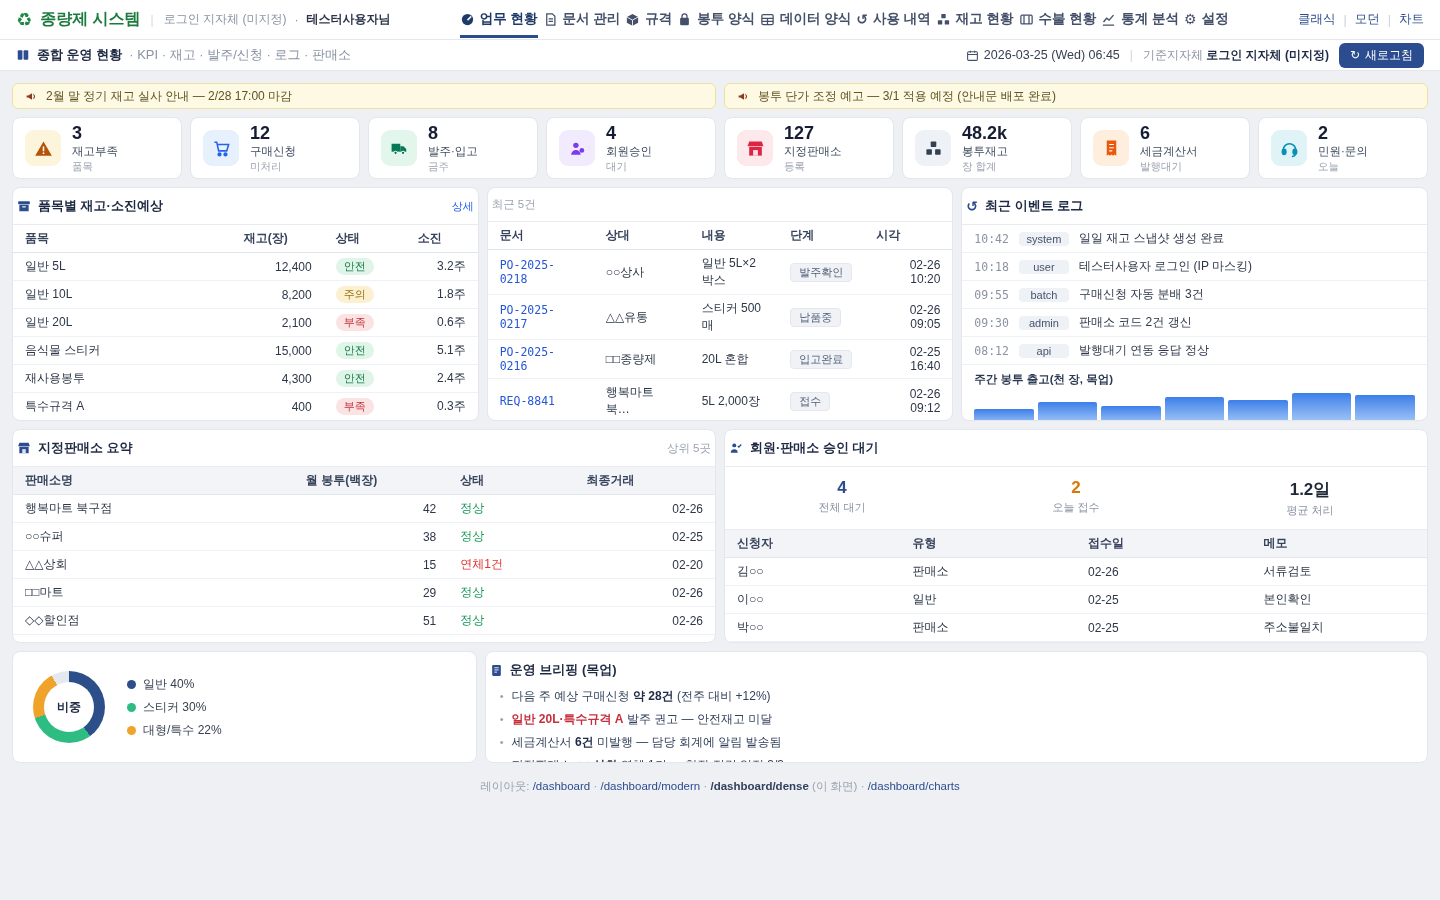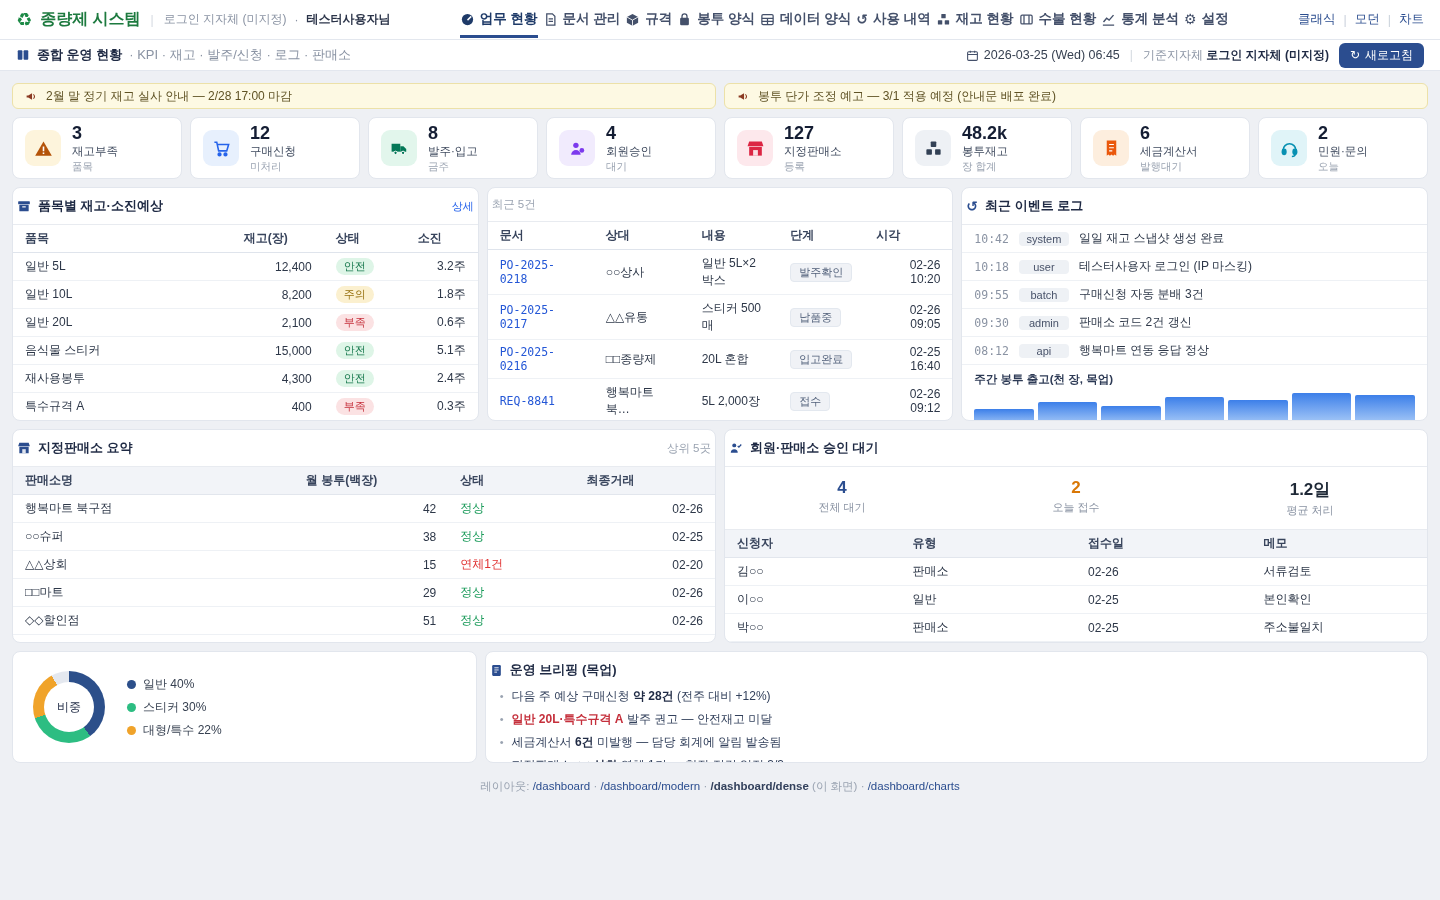--- a/index.html
+++ b/index.html
@@ -86,21 +86,21 @@
   
   .stats{display:flex;border-bottom:1px solid #e8ebf0;padding:8px 0}
   .stat{flex:1;text-align:center;padding:3px 0}
   .stat .sv{font-size:17px;font-weight:bold}
   .stat .sl{font-size:11px;color:#8a93a3;margin-top:2px}
   .sv.blue{color:#2b4d8f}.sv.orange{color:#d97706}.sv.dark{color:#1f2937}
   
   .donutpanel{display:flex;align-items:center;gap:22px;padding:14px 20px;height:112px}
   .donut{width:72px;height:72px;border-radius:50%;position:relative;flex:none}
   .donut::after{content:"";position:absolute;inset:11px;background:#fff;border-radius:50%}
-  .dcenter{position:absolute;inset:0;display:flex;align-items:center;justify-content:center;z-index:2;font-weight:normal;font-size:12px;color:#1f2a44}
+  .dcenter{position:absolute;inset:0;display:flex;align-items:center;justify-content:center;z-index:2;font-weight:bold;font-size:12px;color:#1f2a44}
   .legend{display:flex;flex-direction:column;gap:6px}
   .litem{display:flex;align-items:center;gap:7px;color:#374151;font-size:12px}
   .ldot{width:9px;height:9px;border-radius:50%;flex:none}
   .briefpanel{height:112px}
   .brief-list{padding:4px 14px;list-style:none}
   .brief-list li{padding:3px 0;color:#33415c;font-size:12px;display:flex;gap:8px;align-items:baseline}
   .brief-list li::before{content:"•";color:#9aa3b1;font-size:11px}
   .brief-list b{color:#1f2a44}
   .brief-list .redb{color:#c5303c;font-weight:bold}
   .footer{text-align:center;color:#9aa3b1;font-size:11.5px;padding:8px 0 10px}
@@ -497,21 +497,21 @@
             <span class="lmsg">구매신청 자동 분배 3건</span>
           </div>
         <div class="logrow">
             <span class="ltime mono">09:30</span>
             <span class="ltag">admin</span>
             <span class="lmsg">판매소 코드 2건 갱신</span>
           </div>
         <div class="logrow">
             <span class="ltime mono">08:12</span>
             <span class="ltag">api</span>
-            <span class="lmsg">행복마트 연동 응답 정상</span>
+            <span class="lmsg">발행대기 연동 응답 정상</span>
           </div>
       </div>
       <div class="wkwrap">
         <div class="wktitle">주간 봉투 출고(천 장, 목업)</div>
         <div class="bars">
           <div class="bcol">
               <div class="wbar" style="height: 52.6316%;"></div>
             </div>
           <div class="bcol">
               <div class="wbar" style="height: 73.6842%;"></div>

